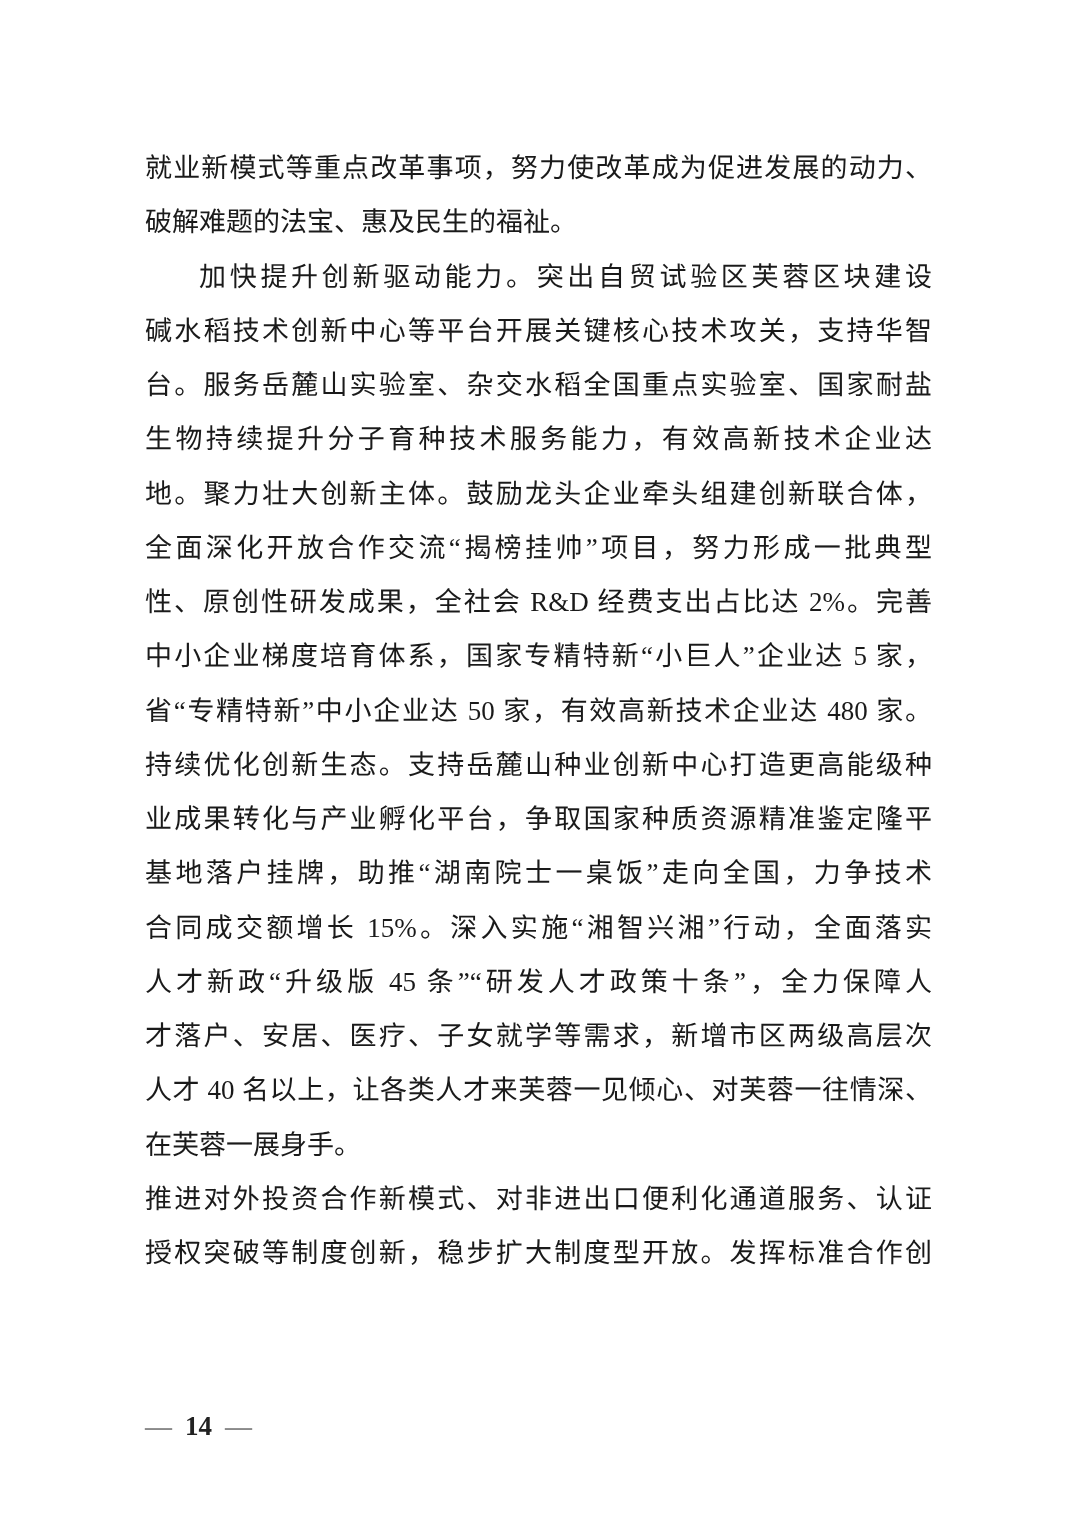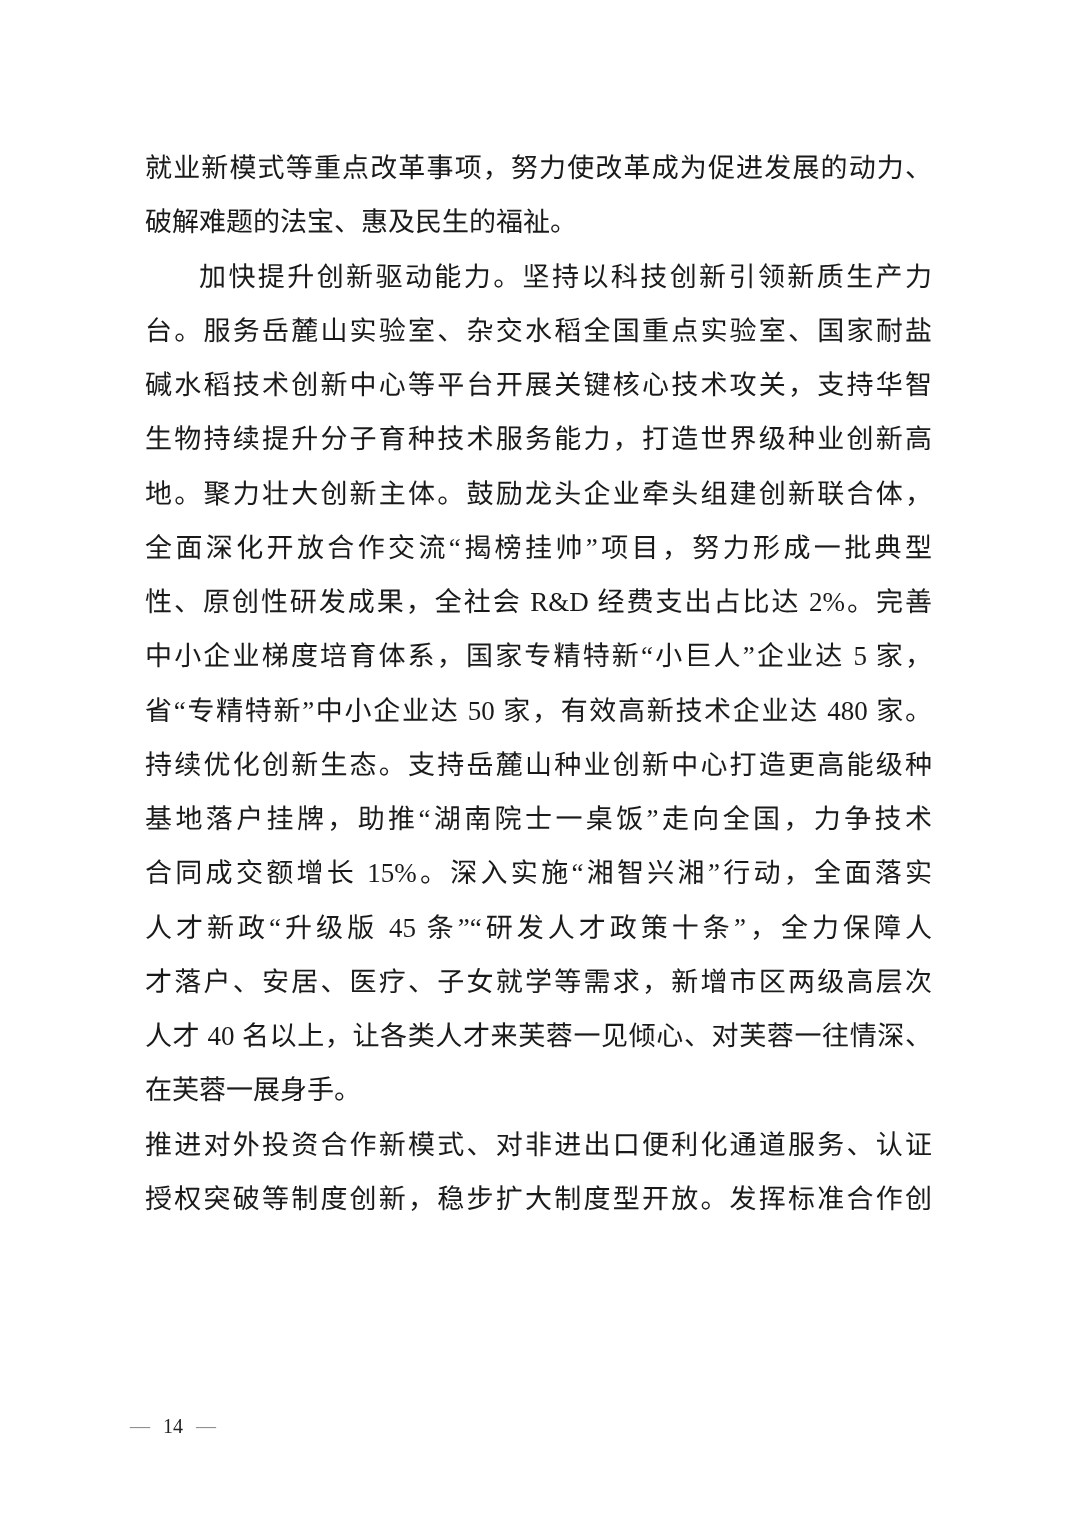--- a/index.html
+++ b/index.html
@@ -37,51 +37,53 @@
     text-align-last: left;
   }
   .line.indent {
     text-indent: 54px;
   }
   .seg.bold {
     font-weight: normal;
   }
   .footer {
     position: absolute;
-    left: 130px;
+    left: 145px;
     top: 1405px;
     height: 42px;
     line-height: 42px;
-    font-size: 20px;
+    font-size: 27px;
+    font-weight: bold;
   }
   .footer .dash {
     color: #8a8a8a;
   }
   .footer .num {
     color: #222222;
     margin: 0 13px;
   }
 </style>
 </head>
 <body>
 
 <div class="page">
   <div class="text-block" id="text-block">
       <div class="line"><span class="seg">就业新模式等重点改革事项，努力使改革成为促进发展的动力、</span></div>
       <div class="line end"><span class="seg">破解难题的法宝、惠及民生的福祉。</span></div>
-      <div class="line indent"><span class="seg bold">加快提升创新驱动能力。</span><span class="seg">坚持以科技创新引领新质生产力</span></div>
+      <div class="line indent"><span class="seg bold">加快提升创新驱动能力。</span><span class="seg">突出自贸试验区芙蓉区块建设</span></div>
+      <div class="line"><span class="seg">碱水稻技术创新中心等平台开展关键核心技术攻关，支持华智</span></div>
       <div class="line"><span class="seg">台。服务岳麓山实验室、杂交水稻全国重点实验室、国家耐盐</span></div>
-      <div class="line"><span class="seg">碱水稻技术创新中心等平台开展关键核心技术攻关，支持华智</span></div>
-      <div class="line"><span class="seg">生物持续提升分子育种技术服务能力，打造世界级种业创新高</span></div>
+      <div class="line"><span class="seg">生物持续提升分子育种技术服务能力，有效高新技术企业达</span></div>
       <div class="line"><span class="seg">地。聚力壮大创新主体。鼓励龙头企业牵头组建创新联合体，</span></div>
       <div class="line"><span class="seg">全面深化开放合作交流“揭榜挂帅”项目，努力形成一批典型</span></div>
       <div class="line"><span class="seg">性、原创性研发成果，全社会 R&amp;D 经费支出占比达 2%。完善</span></div>
       <div class="line"><span class="seg">中小企业梯度培育体系，国家专精特新“小巨人”企业达 5 家，</span></div>
       <div class="line"><span class="seg">省“专精特新”中小企业达 50 家，有效高新技术企业达 480 家。</span></div>
       <div class="line"><span class="seg">持续优化创新生态。支持岳麓山种业创新中心打造更高能级种</span></div>
+      <div class="line"><span class="seg">业成果转化与产业孵化平台，争取国家种质资源精准鉴定隆平</span></div>
       <div class="line"><span class="seg">基地落户挂牌，助推“湖南院士一桌饭”走向全国，力争技术</span></div>
       <div class="line"><span class="seg">合同成交额增长 15%。深入实施“湘智兴湘”行动，全面落实</span></div>
       <div class="line"><span class="seg">人才新政“升级版 45 条”“研发人才政策十条”，全力保障人</span></div>
       <div class="line"><span class="seg">才落户、安居、医疗、子女就学等需求，新增市区两级高层次</span></div>
       <div class="line"><span class="seg">人才 40 名以上，让各类人才来芙蓉一见倾心、对芙蓉一往情深、</span></div>
       <div class="line end"><span class="seg">在芙蓉一展身手。</span></div>
       <div class="line"><span class="seg">推进对外投资合作新模式、对非进出口便利化通道服务、认证</span></div>
       <div class="line"><span class="seg">授权突破等制度创新，稳步扩大制度型开放。发挥标准合作创</span></div>
     </div>
   <div class="footer">

